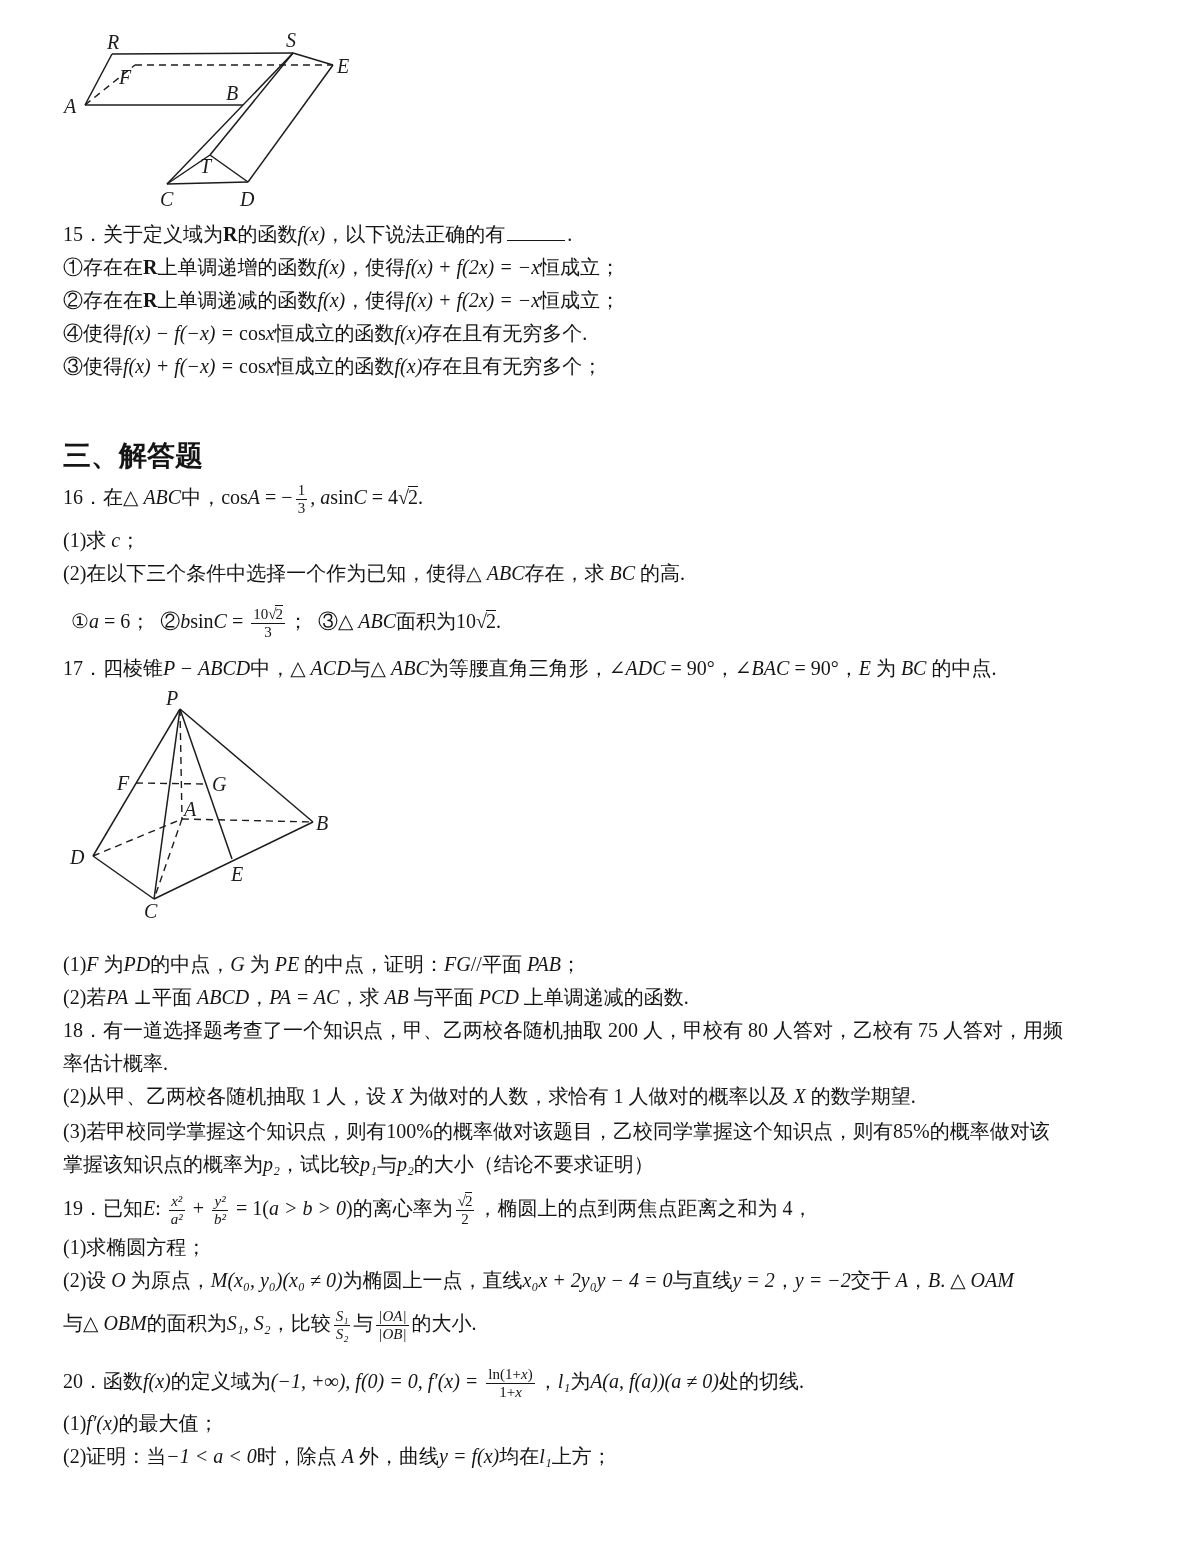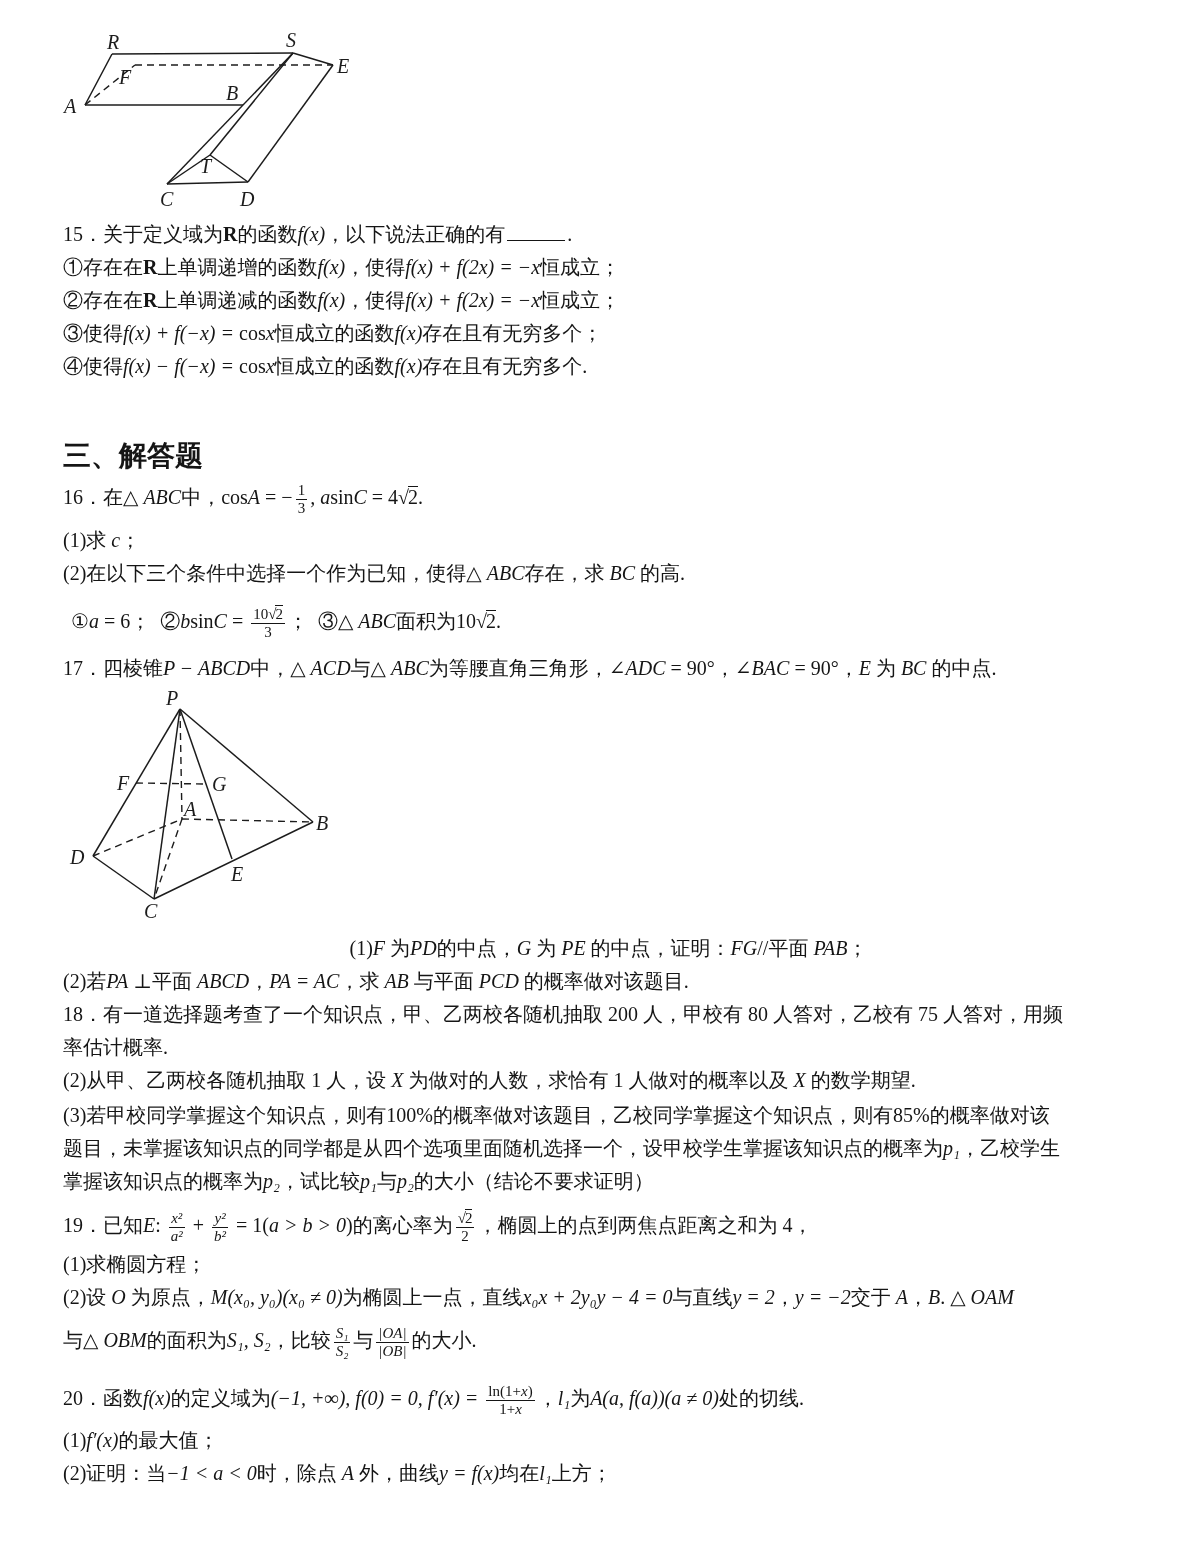--- a/index.html
+++ b/index.html
@@ -26,21 +26,21 @@
   svg.fig line{stroke:#1c1c1c;}
   svg.fig text{fill:#1c1c1c;font-family:"Liberation Serif","DejaVu Serif",serif;font-style:italic;font-size:20px;}
   
   #fig1{margin-bottom:4px;}
   .sec{margin-top:56px;}
   .q16-l1{line-height:50px;}
   .q16-p1{margin-top:2px;}
   .q16-l4{line-height:54px;margin-top:4px;margin-left:8px;}
   .q17-l1{margin-top:4px;}
   #fig2{margin-top:2px;margin-bottom:2px;}
-  .q17-p1{margin-top:8px;text-align:center;}
+  .q17-p1{margin-top:24px;}
   .q18-p3a{margin-top:2px;}
   .q19-l1{line-height:46px;margin-top:4px;}
   .q19-l4{line-height:48px;margin-top:2px;}
   .q20-l1{line-height:52px;margin-top:8px;}
 </style>
 </head>
 <body>
 
 <div class="doc">
 
@@ -64,22 +64,22 @@
       <text x="64" y="112">A</text>
       <text x="226" y="99">B</text>
       <text x="200" y="172">T</text>
       <text x="160" y="205">C</text>
       <text x="240" y="205">D</text>
     </svg>
 
   <div class="line"><span class="sg-t">15．关于定义域为</span><span class="sg-b">R</span><span class="sg-t">的函数</span><span class="sg-m">f(x)</span><span class="sg-t">，以下说法正确的有</span><span class="blank"></span><span class="sg-t">.</span></div>
   <div class="line"><span class="sg-t">①存在在</span><span class="sg-b">R</span><span class="sg-t">上单调递增的函数</span><span class="sg-m">f(x)</span><span class="sg-t">，使得</span><span class="sg-m">f(x) + f(2x) = −x</span><span class="sg-t">恒成立；</span></div>
   <div class="line"><span class="sg-t">②存在在</span><span class="sg-b">R</span><span class="sg-t">上单调递减的函数</span><span class="sg-m">f(x)</span><span class="sg-t">，使得</span><span class="sg-m">f(x) + f(2x) = −x</span><span class="sg-t">恒成立；</span></div>
+  <div class="line"><span class="sg-t">④使得</span><span class="sg-m">f(x) − f(−x) = </span><span class="sg-r">cos</span><span class="sg-m">x</span><span class="sg-t">恒成立的函数</span><span class="sg-m">f(x)</span><span class="sg-t">存在且有无穷多个.</span></div>
   <div class="line"><span class="sg-t">③使得</span><span class="sg-m">f(x) + f(−x) = </span><span class="sg-r">cos</span><span class="sg-m">x</span><span class="sg-t">恒成立的函数</span><span class="sg-m">f(x)</span><span class="sg-t">存在且有无穷多个；</span></div>
-  <div class="line"><span class="sg-t">④使得</span><span class="sg-m">f(x) − f(−x) = </span><span class="sg-r">cos</span><span class="sg-m">x</span><span class="sg-t">恒成立的函数</span><span class="sg-m">f(x)</span><span class="sg-t">存在且有无穷多个.</span></div>
 
   <div class="line sec section-title"><span class="sg-b">三、解答题</span></div>
 
   <div class="line q16-l1"><span class="sg-t">16．在△ </span><span class="sg-m">ABC</span><span class="sg-t">中，</span><span class="sg-r">cos</span><span class="sg-m">A</span><span class="sg-r"> = −</span><span class="frac"><span class="fn"><span class="sg-r">1</span></span><span class="fd"><span class="sg-r">3</span></span></span><span class="sg-m">, a</span><span class="sg-r">sin</span><span class="sg-m">C</span><span class="sg-r"> = 4</span><span class="sqrt"><span class="rad">√</span><span class="bar"><span class="sg-r">2</span></span></span><span class="sg-r">.</span></div>
   <div class="line q16-p1"><span class="sg-t">(1)求 </span><span class="sg-m">c</span><span class="sg-t">；</span></div>
   <div class="line"><span class="sg-t">(2)在以下三个条件中选择一个作为已知，使得△ </span><span class="sg-m">ABC</span><span class="sg-t">存在，求 </span><span class="sg-m">BC</span><span class="sg-t"> 的高.</span></div>
   <div class="line q16-l4"><span class="sg-t">①</span><span class="sg-m">a</span><span class="sg-r"> = 6</span><span class="sg-t">； </span><span class="sg-t">②</span><span class="sg-m">b</span><span class="sg-r">sin</span><span class="sg-m">C</span><span class="sg-r"> = </span><span class="frac"><span class="fn"><span class="sg-r">10</span><span class="sqrt"><span class="rad">√</span><span class="bar"><span class="sg-r">2</span></span></span></span><span class="fd"><span class="sg-r">3</span></span></span><span class="sg-t">； </span><span class="sg-t">③△ </span><span class="sg-m">ABC</span><span class="sg-t">面积为</span><span class="sg-r">10</span><span class="sqrt"><span class="rad">√</span><span class="bar"><span class="sg-r">2</span></span></span><span class="sg-r">.</span></div>
 
   <div class="line q17-l1"><span class="sg-t">17．四棱锥</span><span class="sg-m">P − ABCD</span><span class="sg-t">中，△ </span><span class="sg-m">ACD</span><span class="sg-t">与△ </span><span class="sg-m">ABC</span><span class="sg-t">为等腰直角三角形，∠</span><span class="sg-m">ADC</span><span class="sg-r"> = 90°</span><span class="sg-t">，∠</span><span class="sg-m">BAC</span><span class="sg-r"> = 90°</span><span class="sg-t">，</span><span class="sg-m">E</span><span class="sg-t"> 为 </span><span class="sg-m">BC</span><span class="sg-t"> 的中点.</span></div>
 
@@ -99,27 +99,26 @@
       <text x="117" y="786">F</text>
       <text x="212" y="787">G</text>
       <text x="184" y="812">A</text>
       <text x="316" y="826">B</text>
       <text x="70" y="860">D</text>
       <text x="231" y="877">E</text>
       <text x="144" y="914">C</text>
     </svg>
 
   <div class="line q17-p1"><span class="sg-t">(1)</span><span class="sg-m">F</span><span class="sg-t"> 为</span><span class="sg-m">PD</span><span class="sg-t">的中点，</span><span class="sg-m">G</span><span class="sg-t"> 为 </span><span class="sg-m">PE</span><span class="sg-t"> 的中点，证明：</span><span class="sg-m">FG</span><span class="sg-t">//平面 </span><span class="sg-m">PAB</span><span class="sg-t">；</span></div>
-  <div class="line"><span class="sg-t">(2)若</span><span class="sg-m">PA</span><span class="sg-t"> ⊥平面 </span><span class="sg-m">ABCD</span><span class="sg-t">，</span><span class="sg-m">PA = AC</span><span class="sg-t">，求 </span><span class="sg-m">AB</span><span class="sg-t"> 与平面 </span><span class="sg-m">PCD</span><span class="sg-t"> 的概率做对该题目.</span></div>
+  <div class="line"><span class="sg-t">(2)若</span><span class="sg-m">PA</span><span class="sg-t"> ⊥平面 </span><span class="sg-m">ABCD</span><span class="sg-t">，</span><span class="sg-m">PA = AC</span><span class="sg-t">，求 </span><span class="sg-m">AB</span><span class="sg-t"> 与平面 </span><span class="sg-m">PCD</span><span class="sg-t"> 上单调递减的函数.</span></div>
 
   <div class="line"><span class="sg-t">18．有一道选择题考查了一个知识点，甲、乙两校各随机抽取 200 人，甲校有 80 人答对，乙校有 75 人答对，用频</span></div>
   <div class="line"><span class="sg-t">率估计概率.</span></div>
   <div class="line"><span class="sg-t">(2)从甲、乙两校各随机抽取 1 人，设 </span><span class="sg-m">X</span><span class="sg-t"> 为做对的人数，求恰有 1 人做对的概率以及 </span><span class="sg-m">X</span><span class="sg-t"> 的数学期望.</span></div>
   <div class="line q18-p3a"><span class="sg-t">(3)若甲校同学掌握这个知识点，则有100%的概率做对该题目，乙校同学掌握这个知识点，则有85%的概率做对该</span></div>
-  <div class="line"><span class="sg-t">题目，未掌握该知识点的同学都是从四个选项里面随机选择一个，设甲校学生掌握该知识点的概率为</span><span class="sg-m">p₁</span><span class="sg-t">，乙校学生</span></div>
   <div class="line"><span class="sg-t">掌握该知识点的概率为</span><span class="sg-m">p₂</span><span class="sg-t">，试比较</span><span class="sg-m">p₁</span><span class="sg-t">与</span><span class="sg-m">p₂</span><span class="sg-t">的大小（结论不要求证明）</span></div>
 
   <div class="line q19-l1"><span class="sg-t">19．已知</span><span class="sg-m">E</span><span class="sg-r">: </span><span class="frac"><span class="fn"><span class="sg-m">x²</span></span><span class="fd"><span class="sg-m">a²</span></span></span><span class="sg-r"> + </span><span class="frac"><span class="fn"><span class="sg-m">y²</span></span><span class="fd"><span class="sg-m">b²</span></span></span><span class="sg-r"> = 1(</span><span class="sg-m">a &gt; b &gt; 0</span><span class="sg-r">)</span><span class="sg-t">的离心率为</span><span class="frac"><span class="fn"><span class="sqrt"><span class="rad">√</span><span class="bar"><span class="sg-r">2</span></span></span></span><span class="fd"><span class="sg-r">2</span></span></span><span class="sg-t">，椭圆上的点到两焦点距离之和为 4，</span></div>
   <div class="line"><span class="sg-t">(1)求椭圆方程；</span></div>
   <div class="line"><span class="sg-t">(2)设 </span><span class="sg-m">O</span><span class="sg-t"> 为原点，</span><span class="sg-m">M(x₀, y₀)(x₀ ≠ 0)</span><span class="sg-t">为椭圆上一点，直线</span><span class="sg-m">x₀x + 2y₀y − 4 = 0</span><span class="sg-t">与直线</span><span class="sg-m">y = 2</span><span class="sg-t">，</span><span class="sg-m">y = −2</span><span class="sg-t">交于 </span><span class="sg-m">A</span><span class="sg-t">，</span><span class="sg-m">B</span><span class="sg-t">. △ </span><span class="sg-m">OAM</span></div>
   <div class="line q19-l4"><span class="sg-t">与△ </span><span class="sg-m">OBM</span><span class="sg-t">的面积为</span><span class="sg-m">S₁, S₂</span><span class="sg-t">，比较</span><span class="frac"><span class="fn"><span class="sg-m">S₁</span></span><span class="fd"><span class="sg-m">S₂</span></span></span><span class="sg-t">与</span><span class="frac"><span class="fn"><span class="sg-m">|OA|</span></span><span class="fd"><span class="sg-m">|OB|</span></span></span><span class="sg-t">的大小.</span></div>
 
   <div class="line q20-l1"><span class="sg-t">20．函数</span><span class="sg-m">f(x)</span><span class="sg-t">的定义域为</span><span class="sg-m">(−1, +∞), f(0) = 0, f′(x) = </span><span class="frac"><span class="fn"><span class="sg-r">ln(1+</span><span class="sg-m">x</span><span class="sg-r">)</span></span><span class="fd"><span class="sg-r">1+</span><span class="sg-m">x</span></span></span><span class="sg-t">，</span><span class="sg-m">l₁</span><span class="sg-t">为</span><span class="sg-m">A(a, f(a))(a ≠ 0)</span><span class="sg-t">处的切线.</span></div>
   <div class="line"><span class="sg-t">(1)</span><span class="sg-m">f′(x)</span><span class="sg-t">的最大值；</span></div>
   <div class="line"><span class="sg-t">(2)证明：当</span><span class="sg-m">−1 &lt; a &lt; 0</span><span class="sg-t">时，除点 </span><span class="sg-m">A</span><span class="sg-t"> 外，曲线</span><span class="sg-m">y = f(x)</span><span class="sg-t">均在</span><span class="sg-m">l₁</span><span class="sg-t">上方；</span></div>

